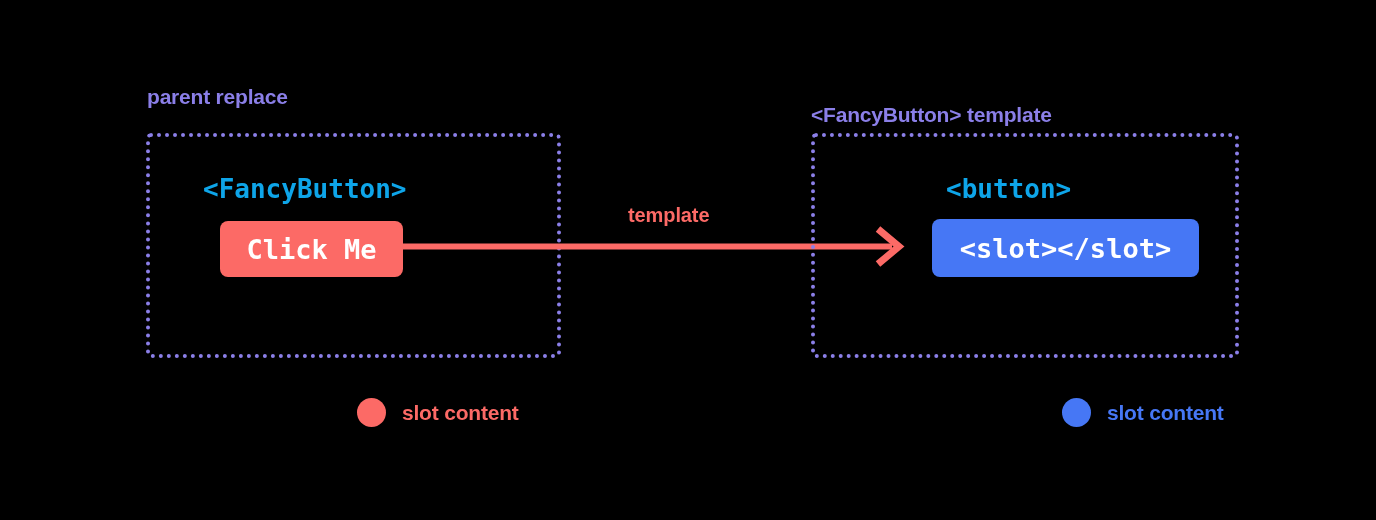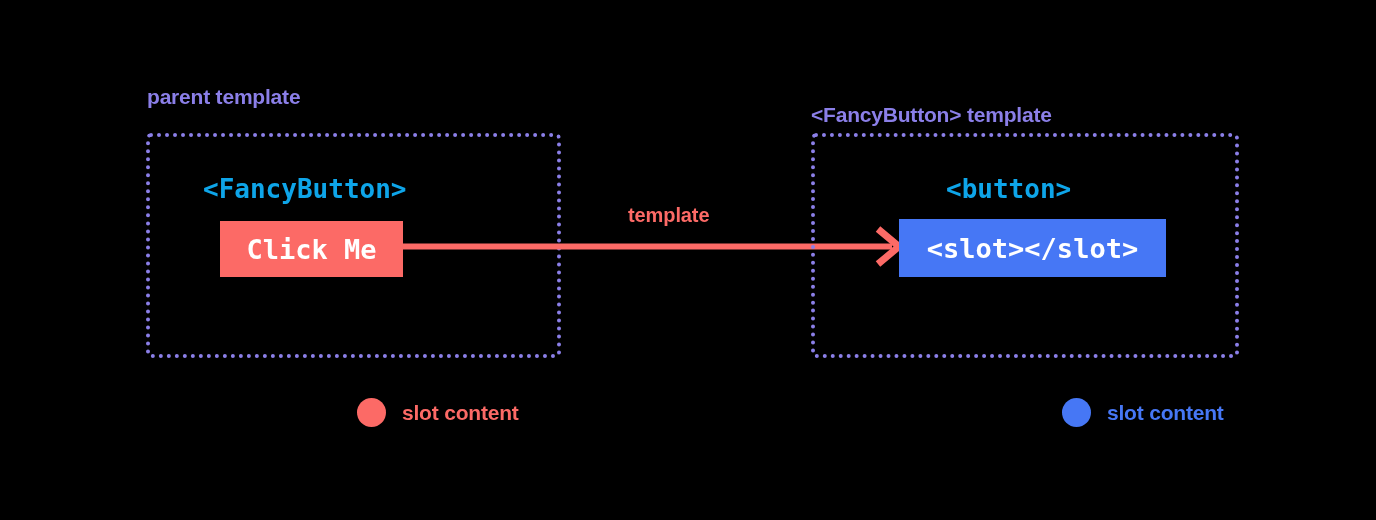--- a/index.html
+++ b/index.html
@@ -62,35 +62,35 @@
   #code-r-open  { left: 898px; top: 174px; margin-left: 48px; }
   #code-r-close { left: 898px; top: 295px; }
 
   
   .chip {
     position: absolute;
     box-sizing: border-box;
     display: flex;
     align-items: center;
     justify-content: center;
-    border-radius: 0;
+    border-radius: 8px;
     font-family: "DejaVu Sans Mono", "Liberation Mono", monospace;
     font-weight: 700;
     font-size: 27px;
     color: #ffffff;
     white-space: pre;
     letter-spacing: 0px;
   }
   #chip-click-me {
     left: 220px;  top: 221px;
     width: 183px; height: 56px;
     background: #fc6a66;
   }
   #chip-slot {
-    left: 899px;  top: 219px;
+    left: 932px;  top: 219px;
     width: 267px; height: 58px;
     background: #4677f5;
   }
 
   
   #arrow-group {
     position: absolute;
     left: 400px;
     top: 226px;
     width: 505px;
@@ -138,21 +138,21 @@
     white-space: nowrap;
   }
   #legend-label-content { color: #fc6a66; }
   #legend-label-outlet  { color: #4677f5; }
 </style>
 </head>
 <body>
 
 <div class="stage">
 
-  <div class="caption" id="caption-left">parent template</div>
+  <div class="caption" id="caption-left">parent replace</div>
 
   <div class="panel" id="panel-left"></div>
 
   <div class="code-line" id="code-l-open">&lt;FancyButton&gt;</div>
 
   <div class="chip" id="chip-click-me">Click Me</div>
 
 
   <div id="arrow-label">template</div>
 

